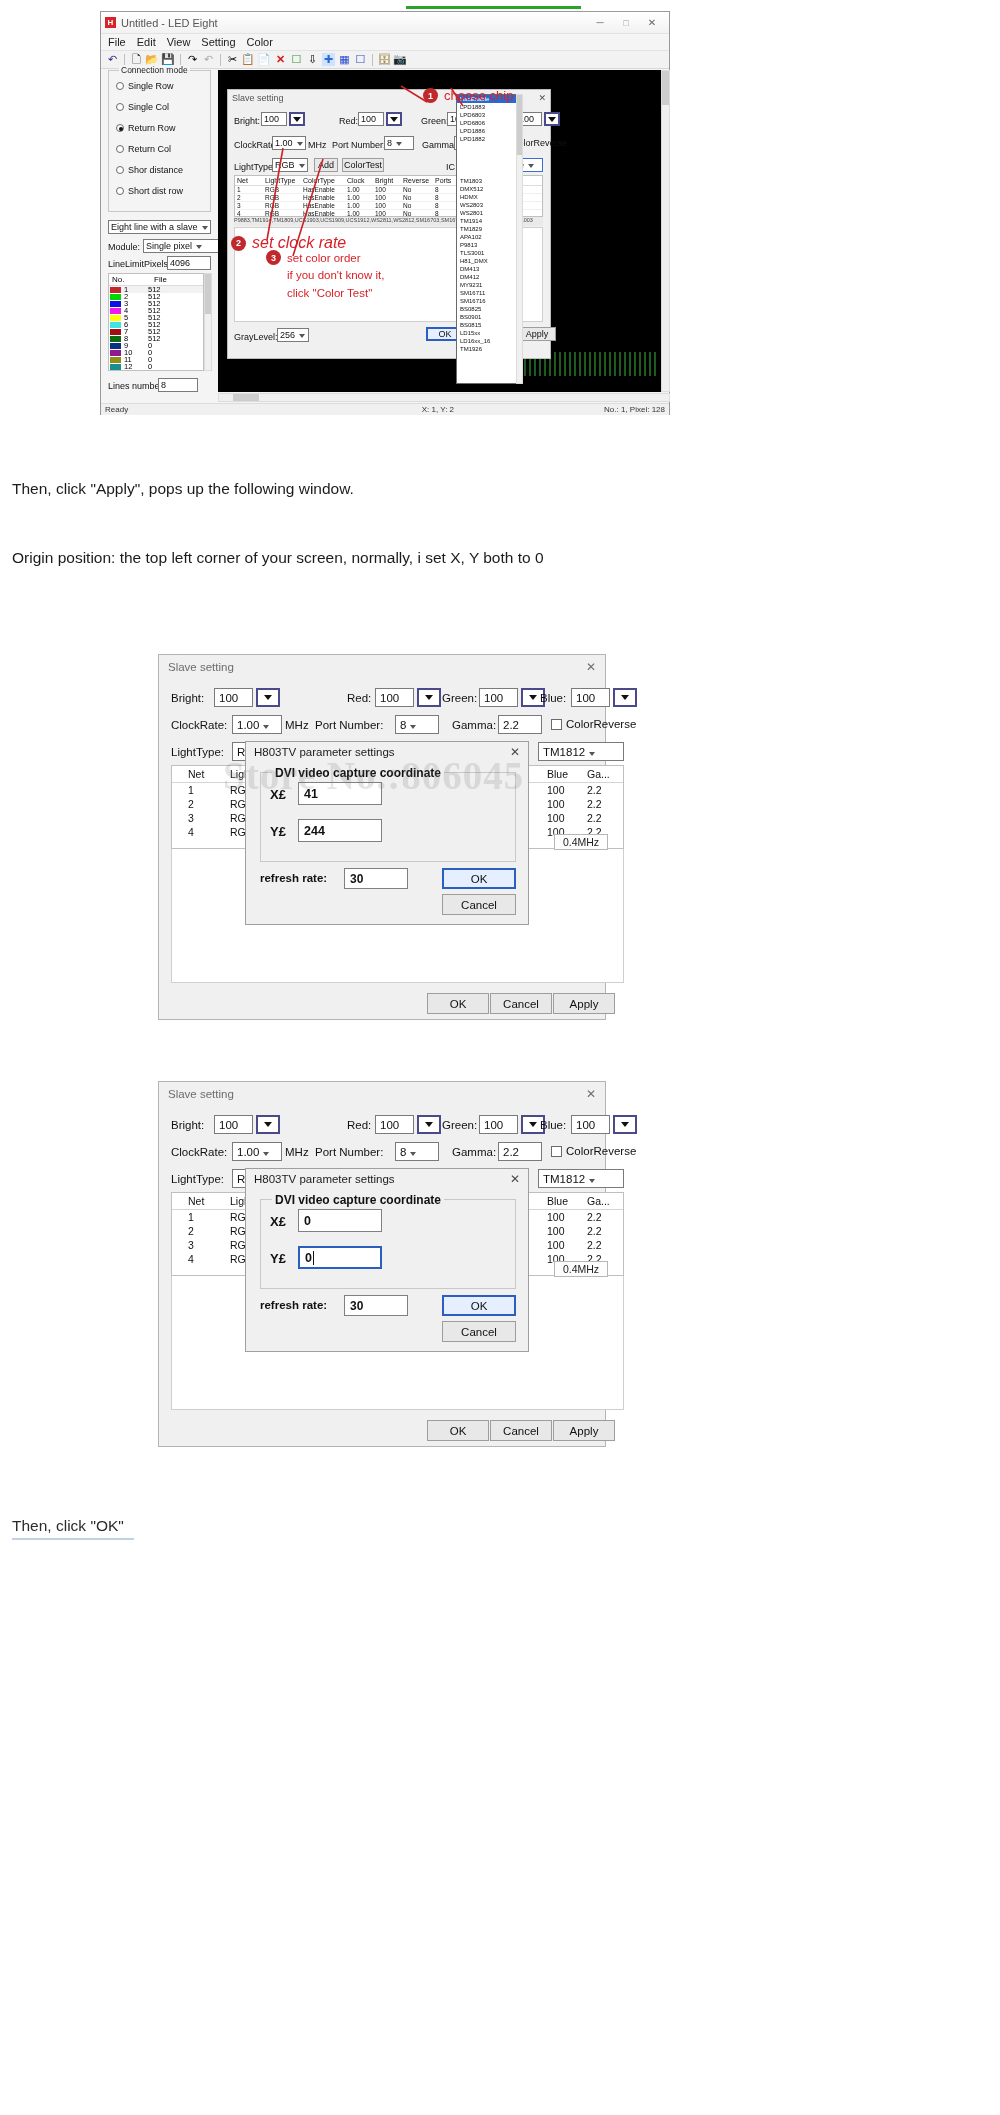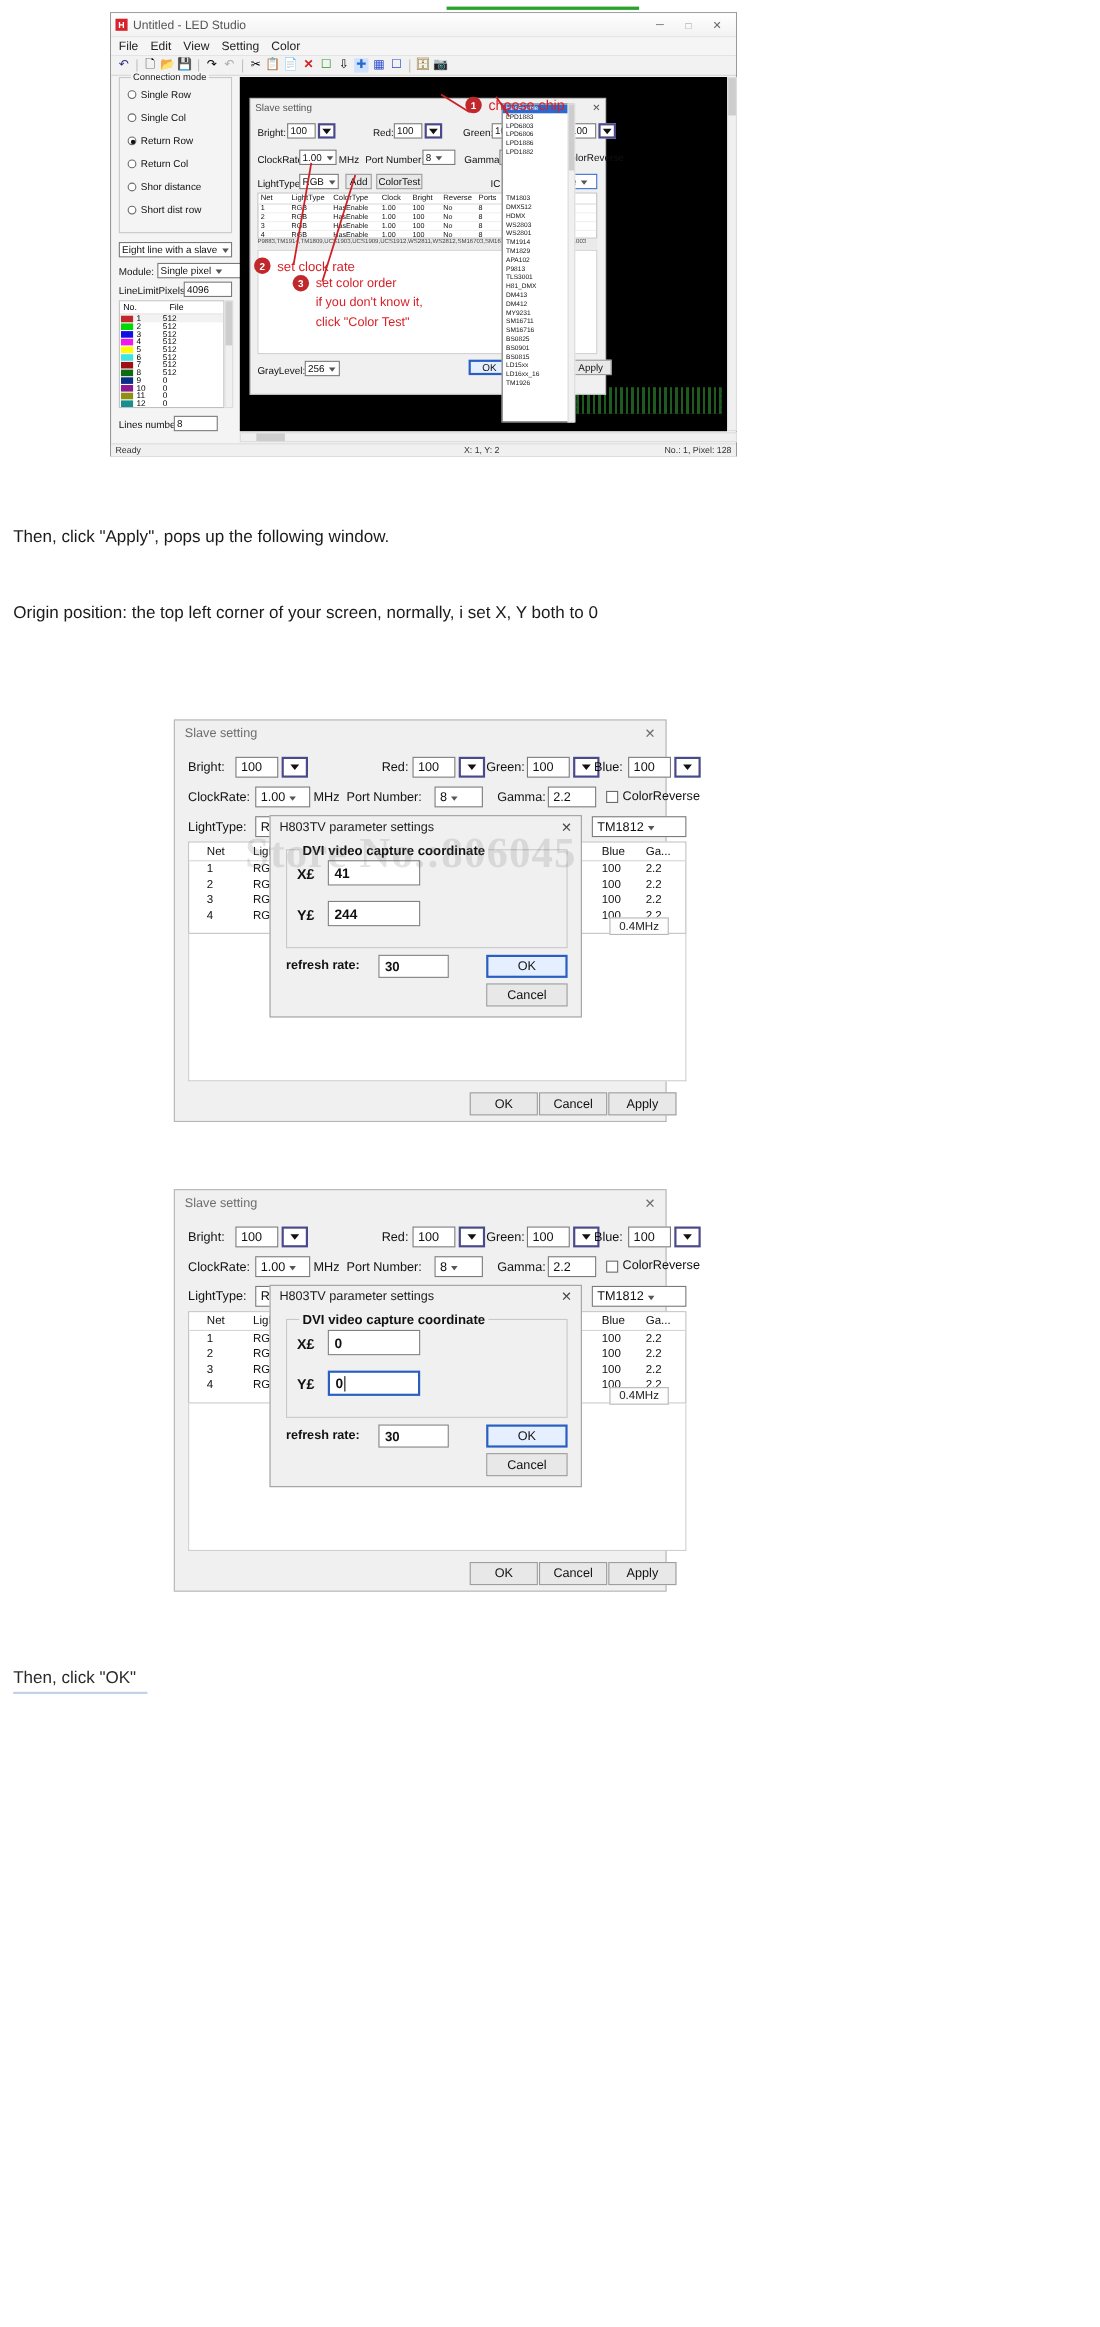--- a/index.html
+++ b/index.html
@@ -71,21 +71,21 @@
 <body>
 
 <div class="win" style="left:100px; top:11px; width:570px; height:404px; background:#f4f4f4;">
 
   <div class="abs" style="left:305px; top:-6px; width:175px; height:3px; background:#2aa32a;"></div>
 
   <div class="titlebar">
     <span style="width:11px;height:11px;background:#d8232a;color:#fff;font-size:8px;
                  display:inline-flex;align-items:center;justify-content:center;margin-right:5px;
                  font-weight:bold;">H</span>
-    <span style="color:#555;">Untitled - LED Studio</span>
+    <span style="color:#555;">Untitled - LED Eight</span>
     <span style="flex:1"></span>
     <span style="width:26px;text-align:center;color:#666;font-size:10px;">─</span>
     <span style="width:26px;text-align:center;color:#999;font-size:9px;">□</span>
     <span style="width:26px;text-align:center;color:#666;font-size:10px;">✕</span>
   </div>
 
   <div class="menubar">
     <span>File</span>
     <span>Edit</span>
     <span>View</span>
@@ -449,21 +449,21 @@
   <div class="scrollbar abs" style="left:415px; top:82px; width:7px; height:290px;">
     <div class="scrollthumb" style="width:100%;height:60px;"></div>
   </div>
 
   <div class="abs" style="left:322px; top:76px; display:flex; align-items:center; gap:6px;">
     <span class="circ">1</span>
     <span class="anno" style="font-size:13px;">choose chip</span>
   </div>
   <div class="abs" style="left:130px; top:222px; display:flex; align-items:center; gap:6px;">
     <span class="circ">2</span>
-    <span class="anno" style="font-size:12px;">set clock rate</span>
+    <span class="anno" style="font-size:16px;font-style:italic;">set clock rate</span>
   </div>
   <div class="abs" style="left:165px; top:238px; display:flex; align-items:flex-start; gap:6px;">
     <span class="circ">3</span>
     <span class="anno" style="font-size:11.5px; line-height:1.5; white-space:pre-line;">set color order
 if you don't know it,
 click "Color Test"</span>
   </div>
 
   <svg class="abs" style="left:0; top:0; width:570px; height:404px; pointer-events:none;">
     <line x1="326" y1="90" x2="300" y2="74" stroke="#cc2026" stroke-width="1.6"></line>

